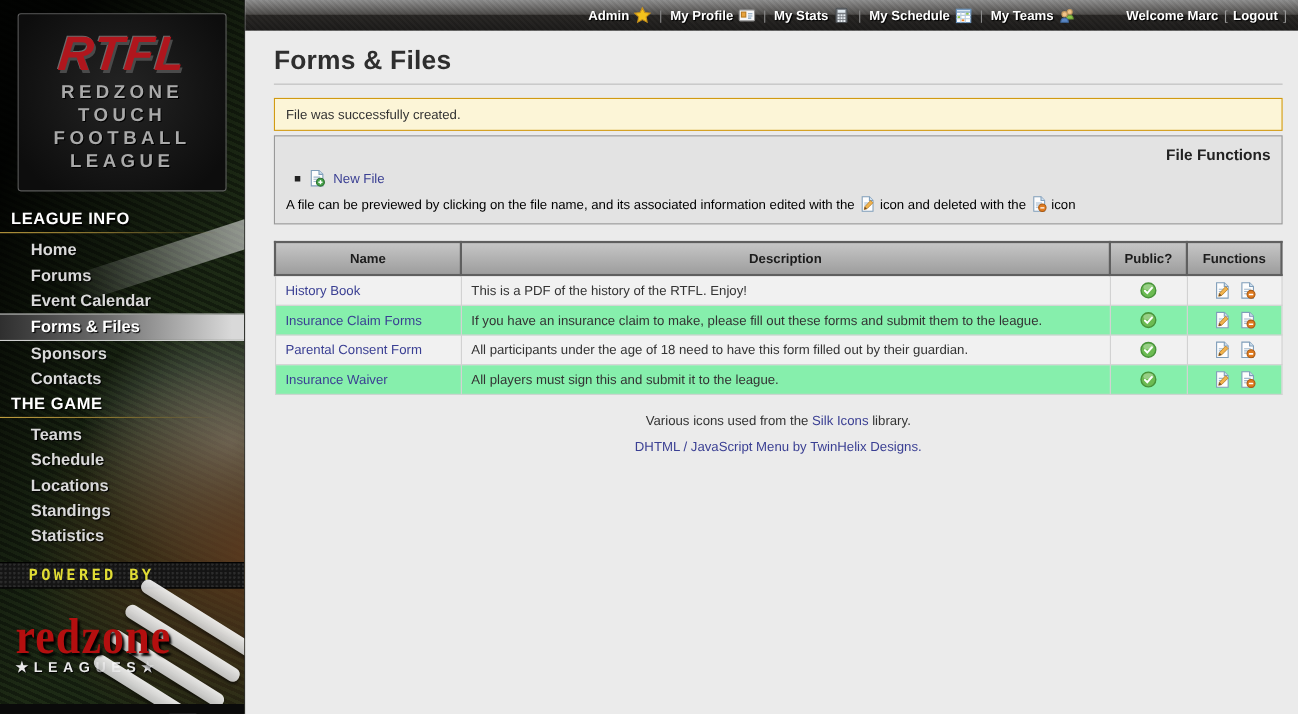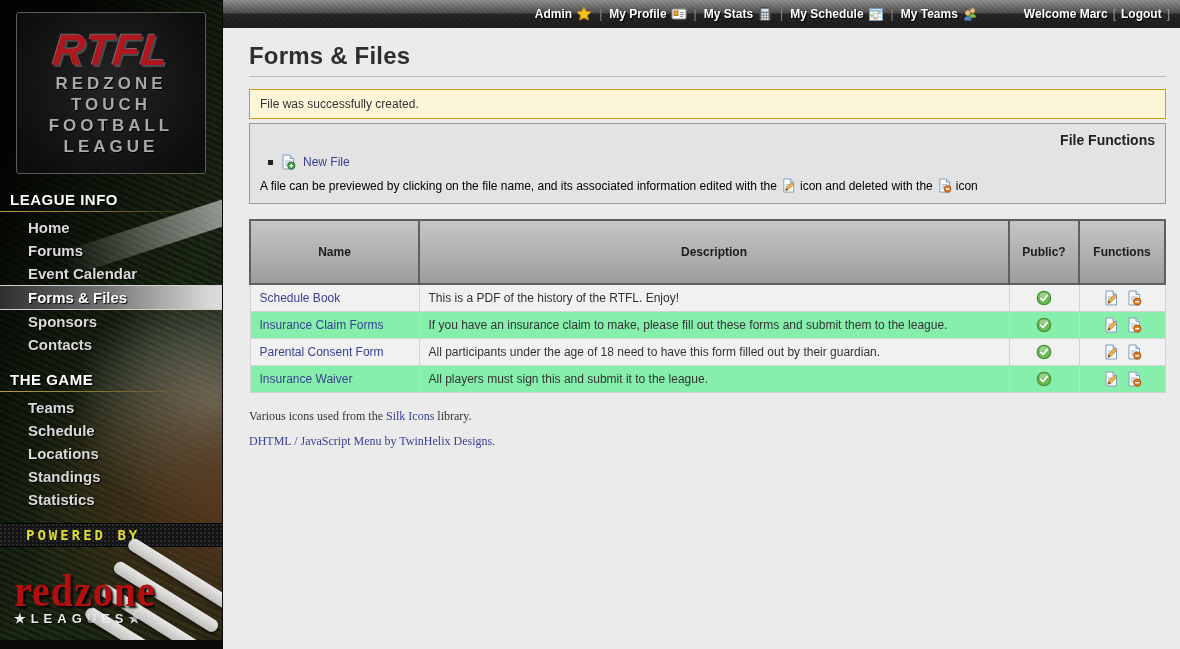--- a/index.html
+++ b/index.html
@@ -23,21 +23,21 @@
     border:1px solid #5c5c5c;border-radius:3px;text-align:center;padding:14px 6px 16px 6px;}
   .logo-title{font-style:italic;font-weight:900;font-size:44px;line-height:46px;color:#b0161d;
     letter-spacing:1px;text-shadow:2px 2px 0 #4a4a4a, -1px -1px 0 #6b6b6b;transform:skewX(-6deg);}
   .logo-line{color:#a9a9a9;font-weight:bold;font-size:17px;line-height:21px;letter-spacing:4px;
     text-shadow:1px 1px 0 #000;}
   .led-strip{position:relative;height:22px;line-height:22px;background-color:#141414;
     background-image:radial-gradient(circle at 1px 1px, rgba(255,255,255,.10) 1px, transparent 1.4px);
     background-size:4px 4px;border-top:1px solid #000;border-bottom:1px solid #000;
     color:#e0dc35;font-family:"DejaVu Sans Mono",monospace;font-weight:bold;font-size:14px;
     letter-spacing:3px;padding-left:6px;}
-  .nav-section{position:relative;margin-top:12px;}
+  .nav-section{position:relative;}
   .nav-header{color:#fff;font-weight:bold;font-size:15px;padding:3px 10px;letter-spacing:.5px;
     text-shadow:1px 1px 1px #000;}
   .nav-header-rule{height:1px;margin:0 0 4px 0;
     background:linear-gradient(to right,#bf9d3e,#8a7430 45%, rgba(0,0,0,0) 90%);}
   .nav-item{color:#d9d9d9;font-weight:bold;font-size:15px;padding:3px 10px 3px 28px;line-height:17px;
     cursor:pointer;text-shadow:1px 1px 1px #000;}
   .nav-item.active{background:linear-gradient(to right,#2f2f2f,#6f6f6f 45%,#d9d9d9 95%);
     border-top:1px solid #cfcfcf;border-bottom:1px solid #cfcfcf;color:#fff;}
   .powered{margin-top:12px;padding-left:26px;}
   .footer-logo{position:relative;text-align:left;padding:26px 0 0 14px;}
@@ -73,28 +73,28 @@
   .fnbox-title{font-weight:bold;font-size:14px;color:#222;margin-bottom:6px;}
   .newfile-row{display:flex;align-items:center;gap:7px;margin:2px 0 8px 8px;}
   .sq-bullet{width:5px;height:5px;background:#222;display:inline-block;}
   a.lnk{color:#3a3f93;text-decoration:none;cursor:pointer;}
   .help-row{color:#000000;display:flex;align-items:center;flex-wrap:wrap;gap:4px;}
   .icon16{width:16px;height:16px;display:inline-block;vertical-align:middle;}
   .icon14{width:15px;height:15px;display:inline-block;vertical-align:middle;}
 
   table.files{width:100%;border-collapse:collapse;margin-bottom:16px;}
   table.files th{background:linear-gradient(#c6c6c6,#9d9d9d);border:2px solid #5f5f5f;
-    color:#1c1c1c;font-size:12px;font-weight:bold;padding:24px 6px;}
+    color:#1c1c1c;font-size:12px;font-weight:bold;padding:7px 6px;}
   table.files td{border:1px solid #d2d2d2;padding:5px 9px;font-size:12px;color:#333;background:#86efac;}
   table.files tr:nth-child(odd) td{background:#f1f1f1;}
   td.c{text-align:center;}
   .fn-icons{display:flex;justify-content:center;gap:7px;}
   .col-name{width:155px;}.col-pub{width:56px;}.col-fun{width:72px;}
 
-  .credits{text-align:left;color:#333;font-family:Liberation Serif, serif;}
+  .credits{text-align:center;color:#333;}
   .credits p{margin:6px 0 10px 0;}
 </style>
 </head>
 <body>
 
 <div class="app">
 
   <div class="sidebar">
     <div class="logo-box">
       <div class="logo-title">RTFL</div>
@@ -254,21 +254,21 @@
         <thead>
           <tr>
             <th class="col-name">Name</th>
             <th>Description</th>
             <th class="col-pub">Public?</th>
             <th class="col-fun">Functions</th>
           </tr>
         </thead>
         <tbody>
           <tr>
-            <td><a class="lnk">Schedule Book</a></td>
+            <td><a class="lnk">History Book</a></td>
             <td>This is a PDF of the history of the RTFL. Enjoy!</td>
             <td class="c"><svg class="icon16" viewBox="0 0 16 16">
                   <circle cx="8" cy="8" r="6.7" fill="#6cbb52" stroke="#48933a" stroke-width="1.3"></circle>
                   <ellipse cx="8" cy="5" rx="4.6" ry="2.6" fill="#ffffff" opacity="0.3"></ellipse>
                   <path d="M4.8 8.3l2.2 2.2 4.2-4.8" stroke="#fff" stroke-width="1.8" fill="none" stroke-linecap="round"></path>
                 </svg></td>
             <td>
                 <div class="fn-icons">
                   <svg class="icon16" viewBox="0 0 16 16">
                     <path d="M3 1h7l3.5 3.5V15H3z" fill="#fdfdfd" stroke="#7f9db9"></path>

